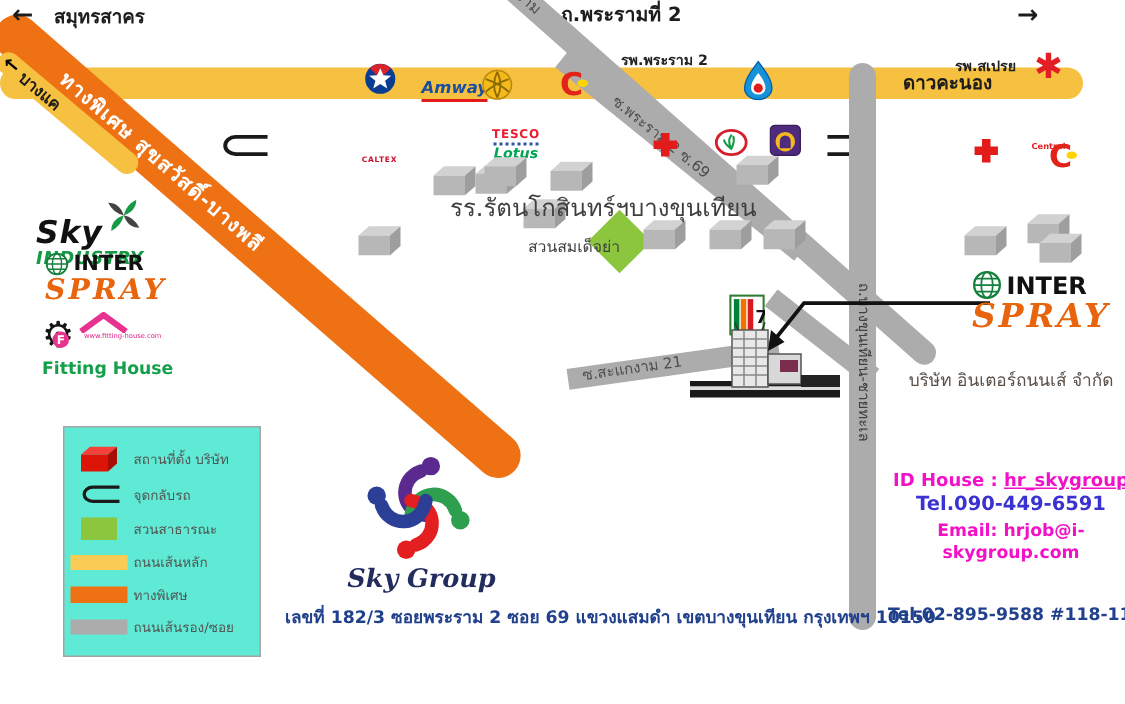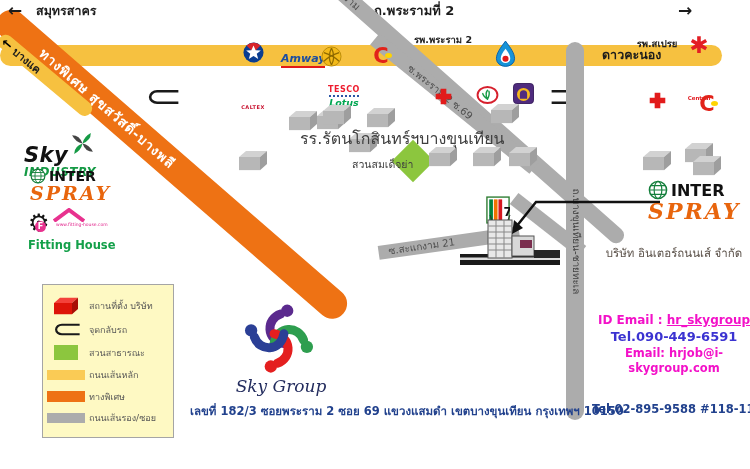--- a/index.html
+++ b/index.html
@@ -73,34 +73,34 @@
   #logo-is-right .inter{font-size:16px;}
   #logo-is-right .spray{font-size:22px;}
   #logo-fitting{left:28px;top:210px;z-index:8;width:110px;}
   #logo-fitting .icons{position:relative;height:30px;}
   #logo-fitting .gear{position:absolute;left:0;top:0;font-size:24px;line-height:26px;color:#151515;}
   #logo-fitting .fbadge{position:absolute;left:7px;top:11px;width:11px;height:11px;border-radius:50%;
                         background:#E8328F;color:#fff;font-size:8px;font-weight:bold;text-align:center;line-height:11px;}
   #logo-fitting .url{position:absolute;left:28px;top:12px;font-size:4.5px;color:#E0218A;white-space:nowrap;}
   #logo-fitting .name{font-size:11.5px;font-weight:900;color:#14A04A;margin-top:-2px;}
   #map-title{left:36px;top:257px;font-size:16.5px;font-weight:900;color:#4076BC;letter-spacing:.5px;z-index:8;}
-  #legend{left:42px;top:284px;width:132px;height:154px;border:1px solid #A5A5A5;background:#fef9c3;z-index:8;
+  #legend{left:42px;top:284px;width:132px;height:154px;border:1px solid #A5A5A5;background:#5eead4;z-index:8;
           display:flex;flex-direction:column;justify-content:space-evenly;padding:4px 0;box-sizing:border-box;}
   .leg-row{display:flex;align-items:center;}
   .leg-sym{width:46px;display:flex;justify-content:center;align-items:center;}
   .leg-lbl{font-size:9px;color:#555;white-space:nowrap;}
   .leg-green{width:24px;height:15px;background:#8CC63E;}
   .leg-bar{width:38px;height:10px;}
   .leg-bar.y{background:#FACB55;}
   .leg-bar.o{background:#EE7214;height:11px;}
   .leg-bar.g{background:#ACACAC;}
   
   #skygroup-logo{left:236px;top:296px;z-index:8;}
   #skygroup-name{left:222px;top:376px;width:118px;text-align:center;z-index:8;
-                 font-family:"DejaVu Serif","Liberation Serif",serif;font-style:italic;font-weight:normal;
+                 font-family:"DejaVu Serif","Liberation Serif",serif;font-style:italic;font-weight:bold;
                  font-size:17px;color:#232C5E;}
   
   #company-name{left:598px;top:244px;width:152px;text-align:center;font-size:11.5px;color:#5A5048;z-index:8;}
   #contact{left:584px;top:312px;width:180px;text-align:center;z-index:8;line-height:1.35;}
   #contact .l1{font-size:12px;font-weight:900;color:#F311C8;}
   #contact .l1 .idl{text-decoration:underline;}
   #contact .l2{font-size:13px;font-weight:900;color:#3B33D1;}
   #contact .l3{font-size:11.5px;font-weight:900;color:#F311C8;}
   
   #addr{left:190px;top:402px;font-size:11.5px;font-weight:800;color:#21418D;white-space:nowrap;z-index:8;}
@@ -430,21 +430,21 @@
       </svg>
       <span class="inter">INTER</span>
     </div>
     <div class="spray">SPRAY</div>
   </div>
 
   <div class="abs" id="company-name">บริษัท อินเตอร์ถนนเส์ จำกัด</div>
 
   <div class="abs" id="contact">
     <div class="l1">
-      <span>ID Email : </span><span class="idl">hr_skygroup</span>
+      <span>ID House : </span><span class="idl">hr_skygroup</span>
     </div>
     <div class="l2">Tel.090-449-6591</div>
     <div class="l3">Email: hrjob@i-skygroup.com</div>
   </div>
 
   <div class="abs" id="addr">เลขที่ 182/3 ซอยพระราม 2 ซอย 69 แขวงแสมดำ เขตบางขุนเทียน กรุงเทพฯ 10150</div>
   <div class="abs" id="tel2">Tel.02-895-9588 #118-119</div>
 
 </div>
 

